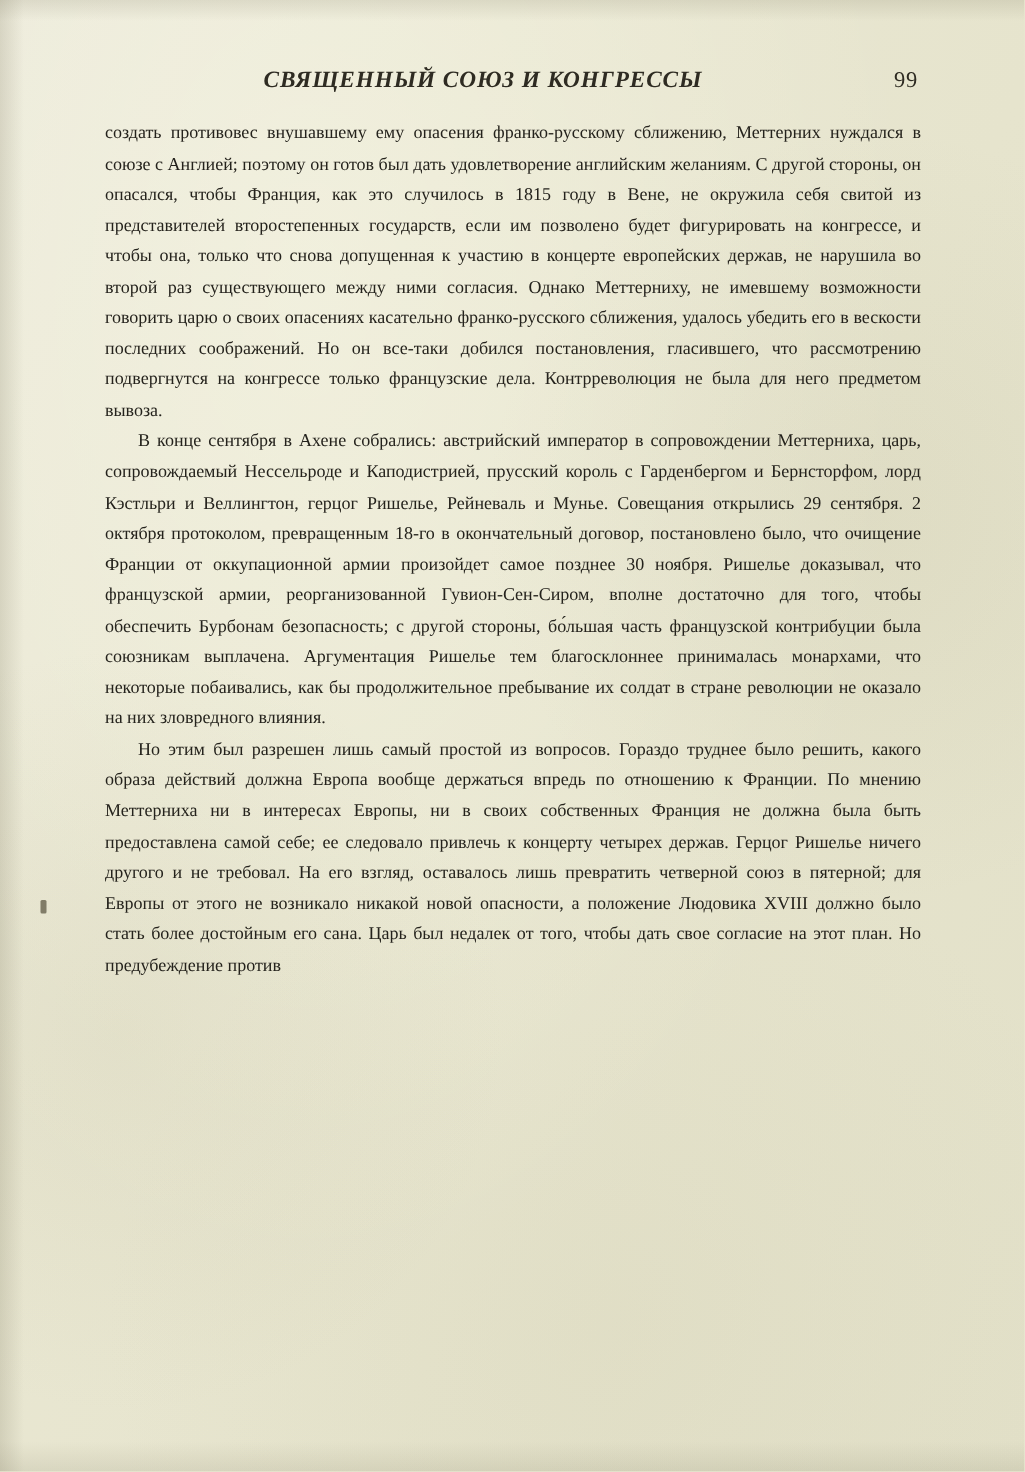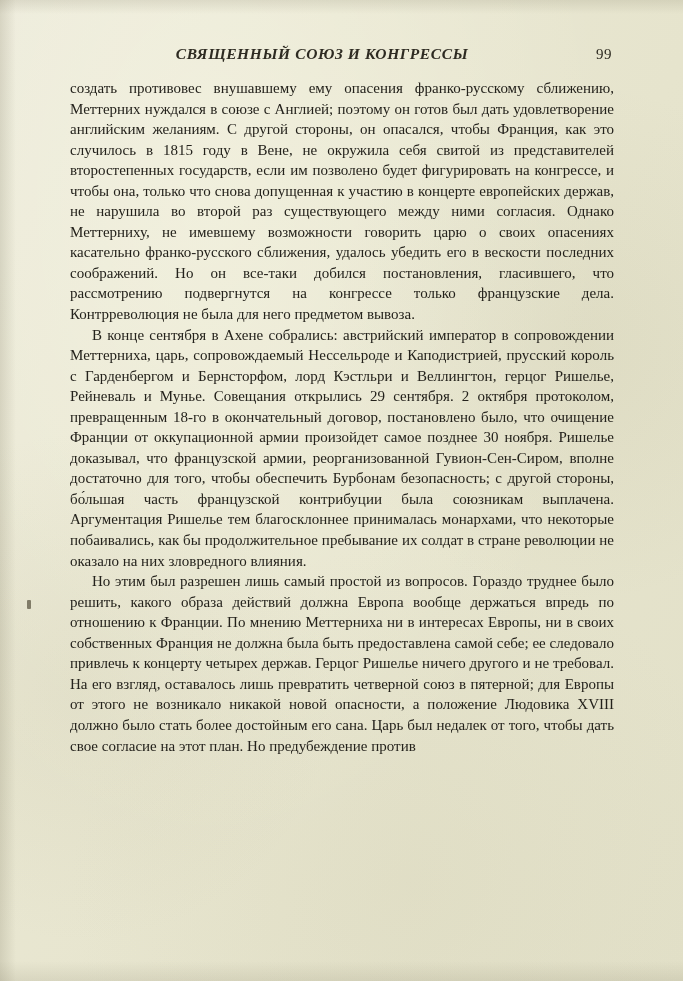--- a/index.html
+++ b/index.html
@@ -67,21 +67,21 @@
     font-weight: normal;
     color: #2e2b22;
     letter-spacing: 0.5px;
   }
   .body-text {
     position: absolute;
     left: 70px;
     top: 78px;
     width: 544px;
     color: #24221c;
-    font-size: 15px;
+    font-size: 12px;
     line-height: 20.55px;
     text-align: justify;
     text-justify: inter-word;
   }
   .para {
     margin: 0;
     text-indent: 22px;
     text-align: justify;
   }
   .para.first {

